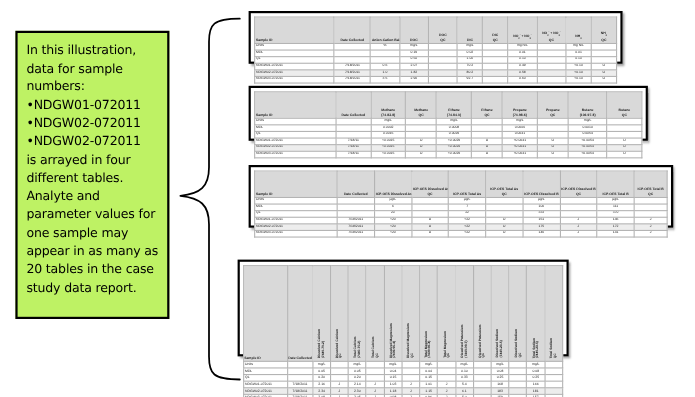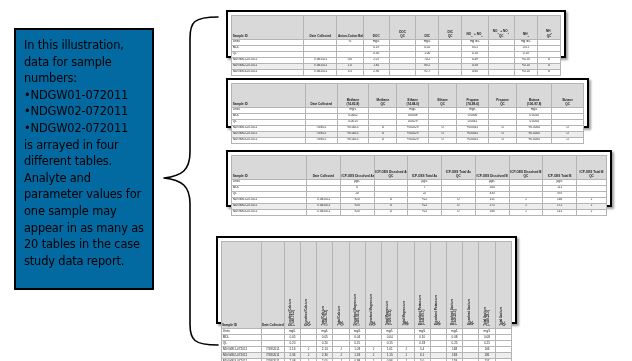--- a/index.html
+++ b/index.html
@@ -17,21 +17,21 @@
   }
 
   
   #callout-box {
     position: absolute;
     left: 14px;
     top: 28px;
     width: 140px;
     height: 262px;
     border: 2.5px solid #000000;
-    background: #0369a1;
+    background: #bef264;
     box-sizing: border-box;
     padding: 7px 6px 4px 8px;
   }
   #callout-text {
     font-size: 11.4px;
     line-height: 16.6px;
     font-family: "DejaVu Sans", sans-serif;
     letter-spacing: -0.15px;
     white-space: pre-line;
     color: #000000;

